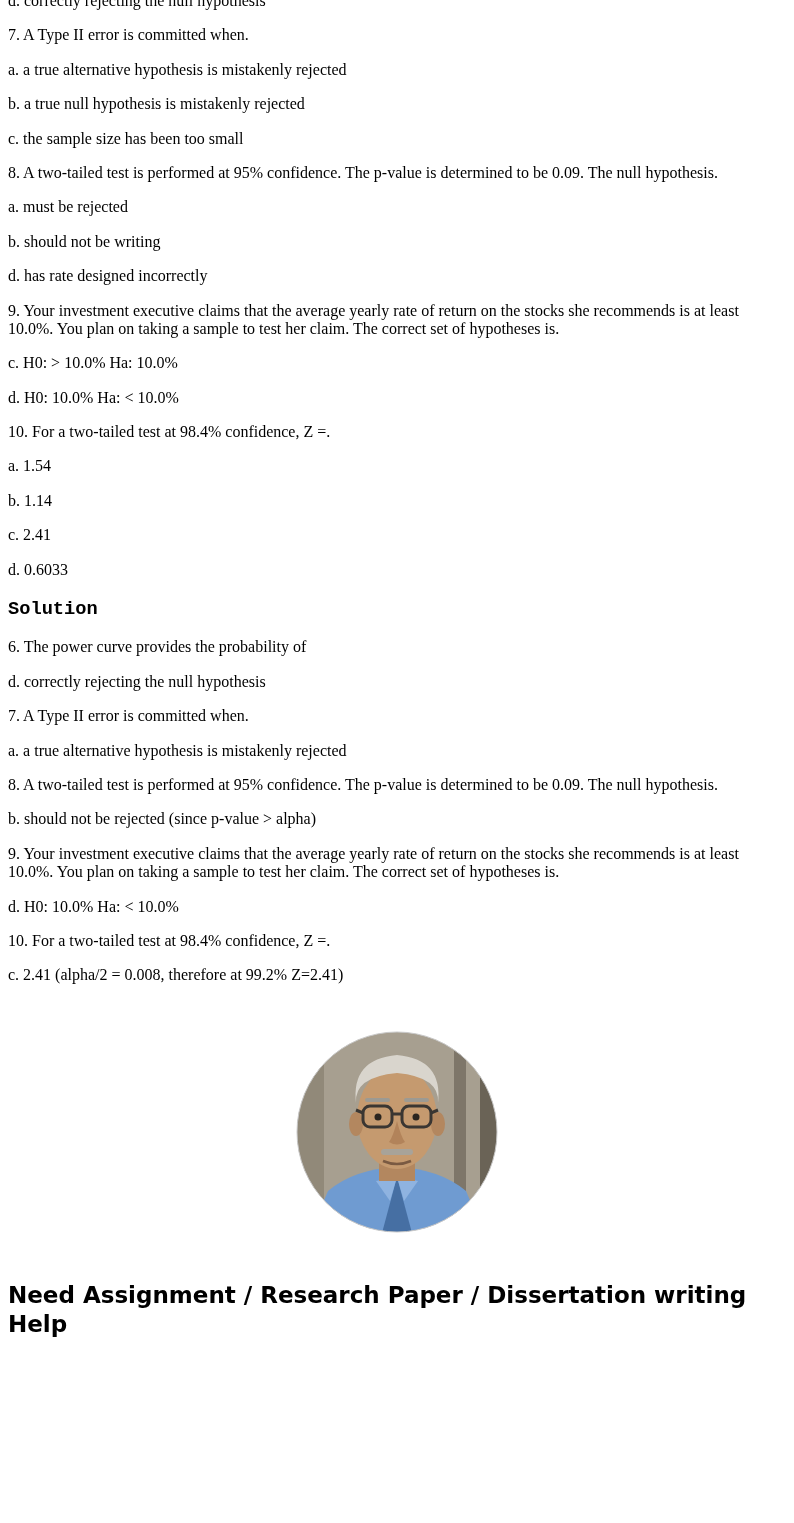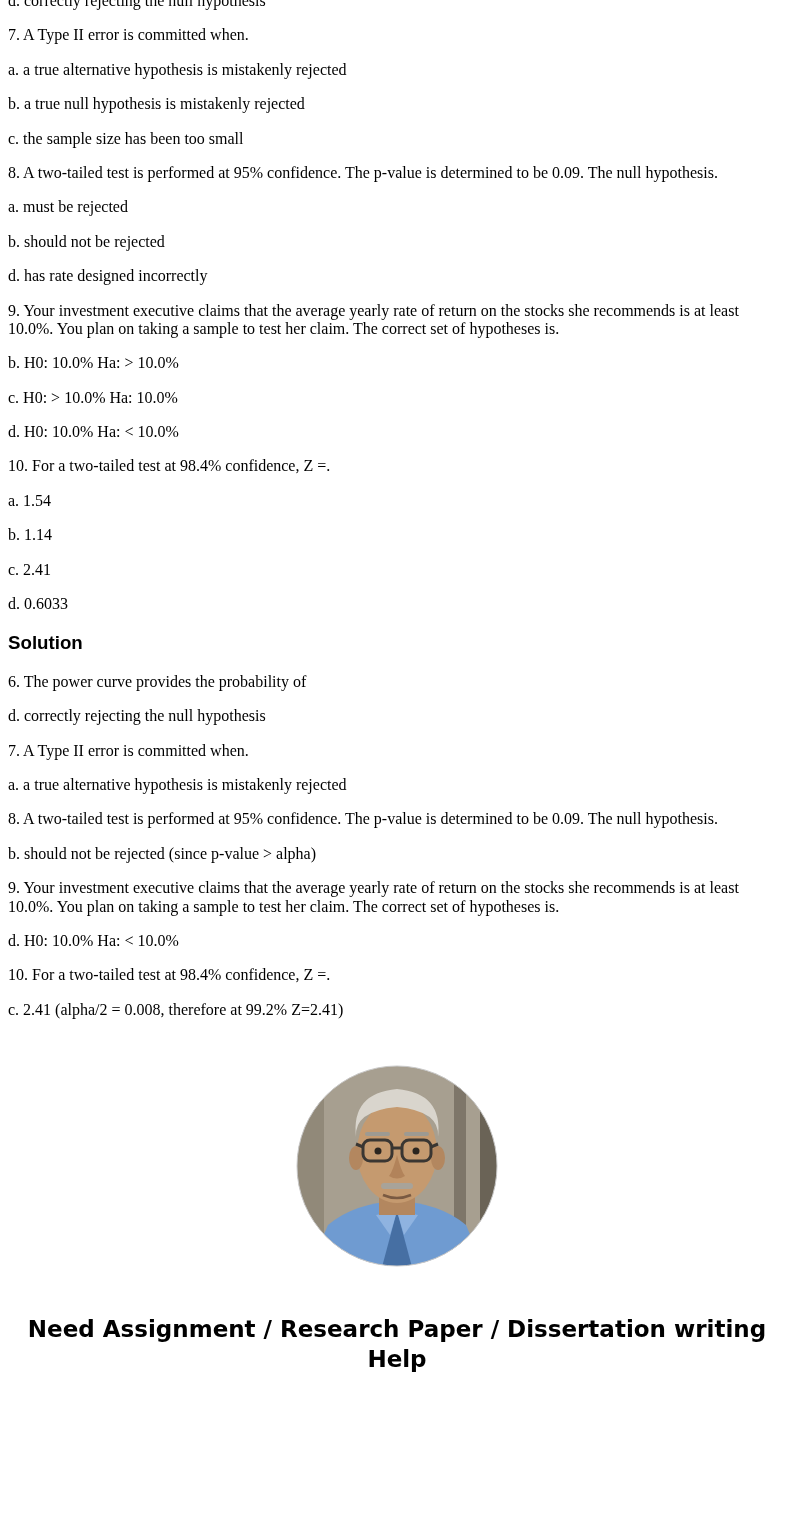--- a/index.html
+++ b/index.html
@@ -16,36 +16,36 @@
   .doc {
     margin-top: -25px;        
     padding: 1px 8px 0 8px;   
   }
   p.body-text {
     font-size: 16px;
     line-height: 1.15;
     margin: 16px 0;
   }
   h3.solution-heading {
-    font-family: Liberation Sans, sans-serif;
+    font-family: Liberation Mono, monospace;
     font-size: 18.7px;
     font-weight: bold;
     margin: 18.7px 0;
   }
   .photo-wrap {
     text-align: center;
     margin-top: 46px;
     line-height: 0;
   }
   .portrait-circle {
     display: inline-block;
   }
   .footer {
     margin-top: 48px;
-    text-align: center;
+    text-align: left;
     font-family: "DejaVu Sans", sans-serif;
     font-weight: bold;
     font-size: 23px;
     line-height: 1.29;
     color: #000000;
   }
   .footer-line { display: block; }
 </style>
 </head>
 <body>
@@ -53,24 +53,23 @@
 <div class="doc">
 
   <section>
     <p class="body-text">d. correctly rejecting the null hypothesis</p>
     <p class="body-text">7. A Type II error is committed when.</p>
     <p class="body-text">a. a true alternative hypothesis is mistakenly rejected</p>
     <p class="body-text">b. a true null hypothesis is mistakenly rejected</p>
     <p class="body-text">c. the sample size has been too small</p>
     <p class="body-text">8. A two-tailed test is performed at 95% confidence. The p-value is determined to be 0.09. The null hypothesis.</p>
     <p class="body-text">a. must be rejected</p>
-    <p class="body-text">b. should not be rejected</p>
+    <p class="body-text">b. should not be writing</p>
     <p class="body-text">d. has rate designed incorrectly</p>
     <p class="body-text">9. Your investment executive claims that the average yearly rate of return on the stocks she recommends is at least 10.0%. You plan on taking a sample to test her claim. The correct set of hypotheses is.</p>
-    <p class="body-text">b. H0: 10.0% Ha: &gt; 10.0%</p>
     <p class="body-text">c. H0: &gt; 10.0% Ha: 10.0%</p>
     <p class="body-text">d. H0: 10.0% Ha: &lt; 10.0%</p>
     <p class="body-text">10. For a two-tailed test at 98.4% confidence, Z =.</p>
     <p class="body-text">a. 1.54</p>
     <p class="body-text">b. 1.14</p>
     <p class="body-text">c. 2.41</p>
     <p class="body-text">d. 0.6033</p>
   </section>
 
   <h3 class="solution-heading">Solution</h3>

